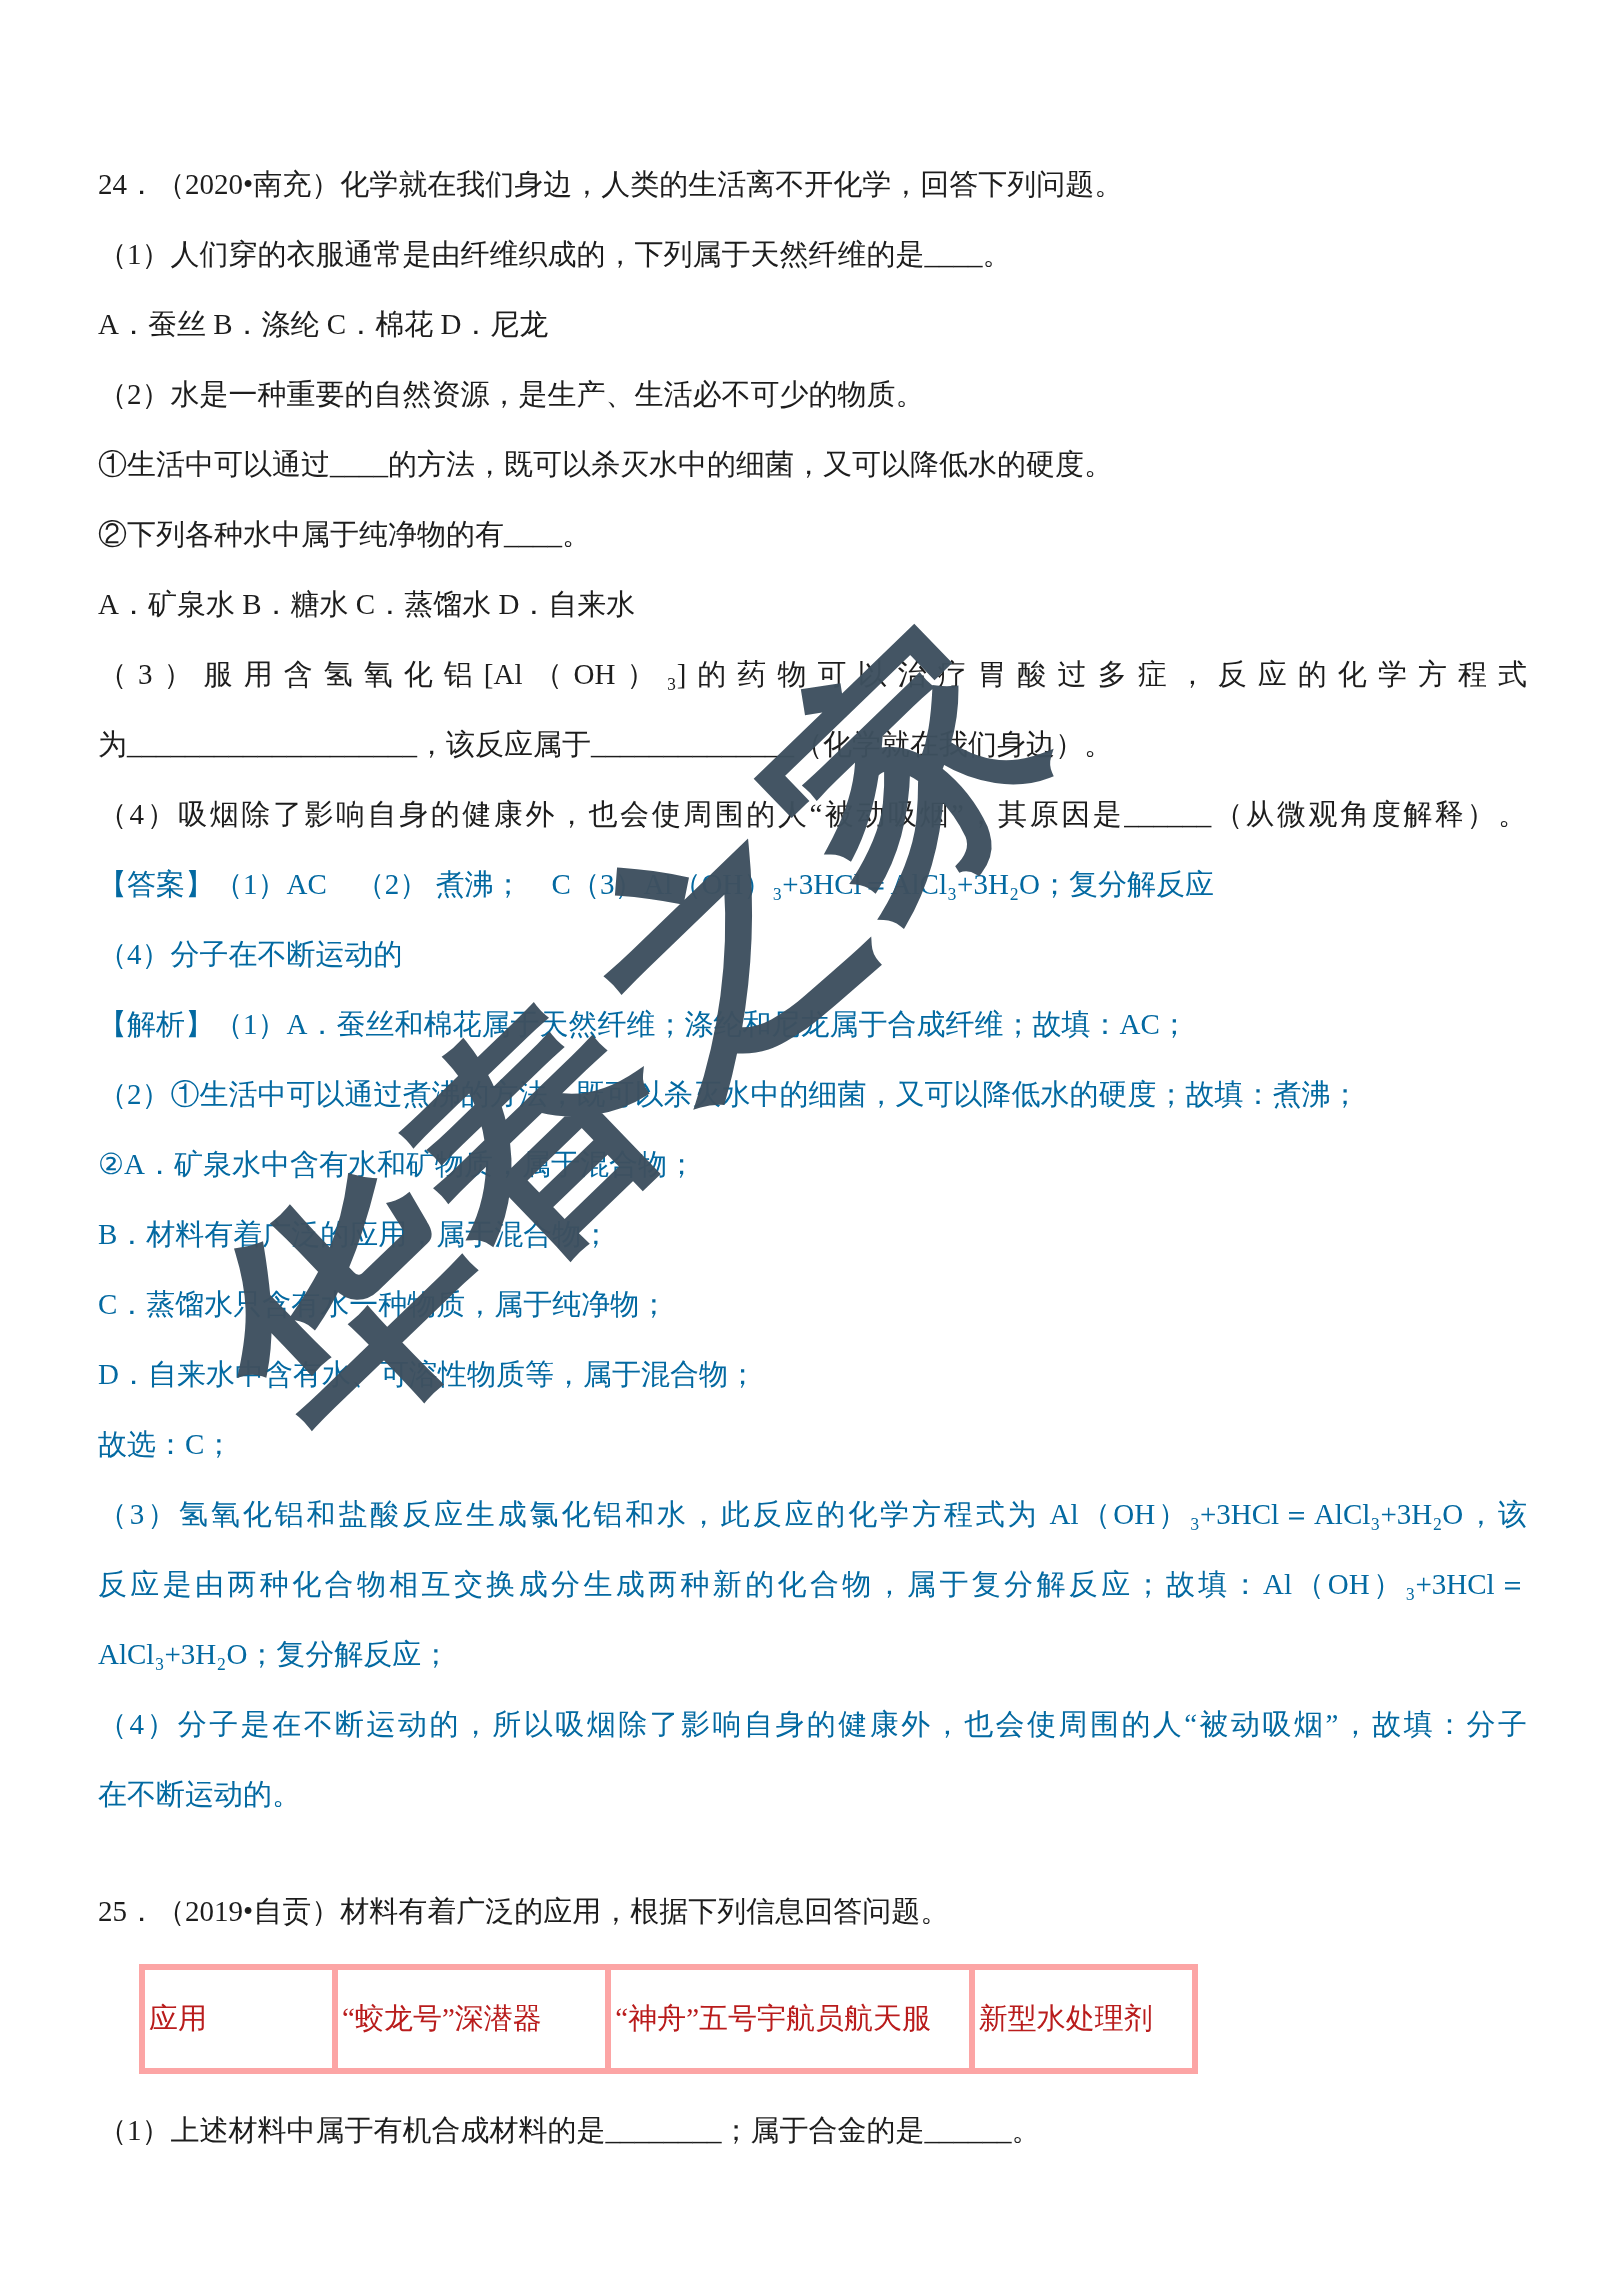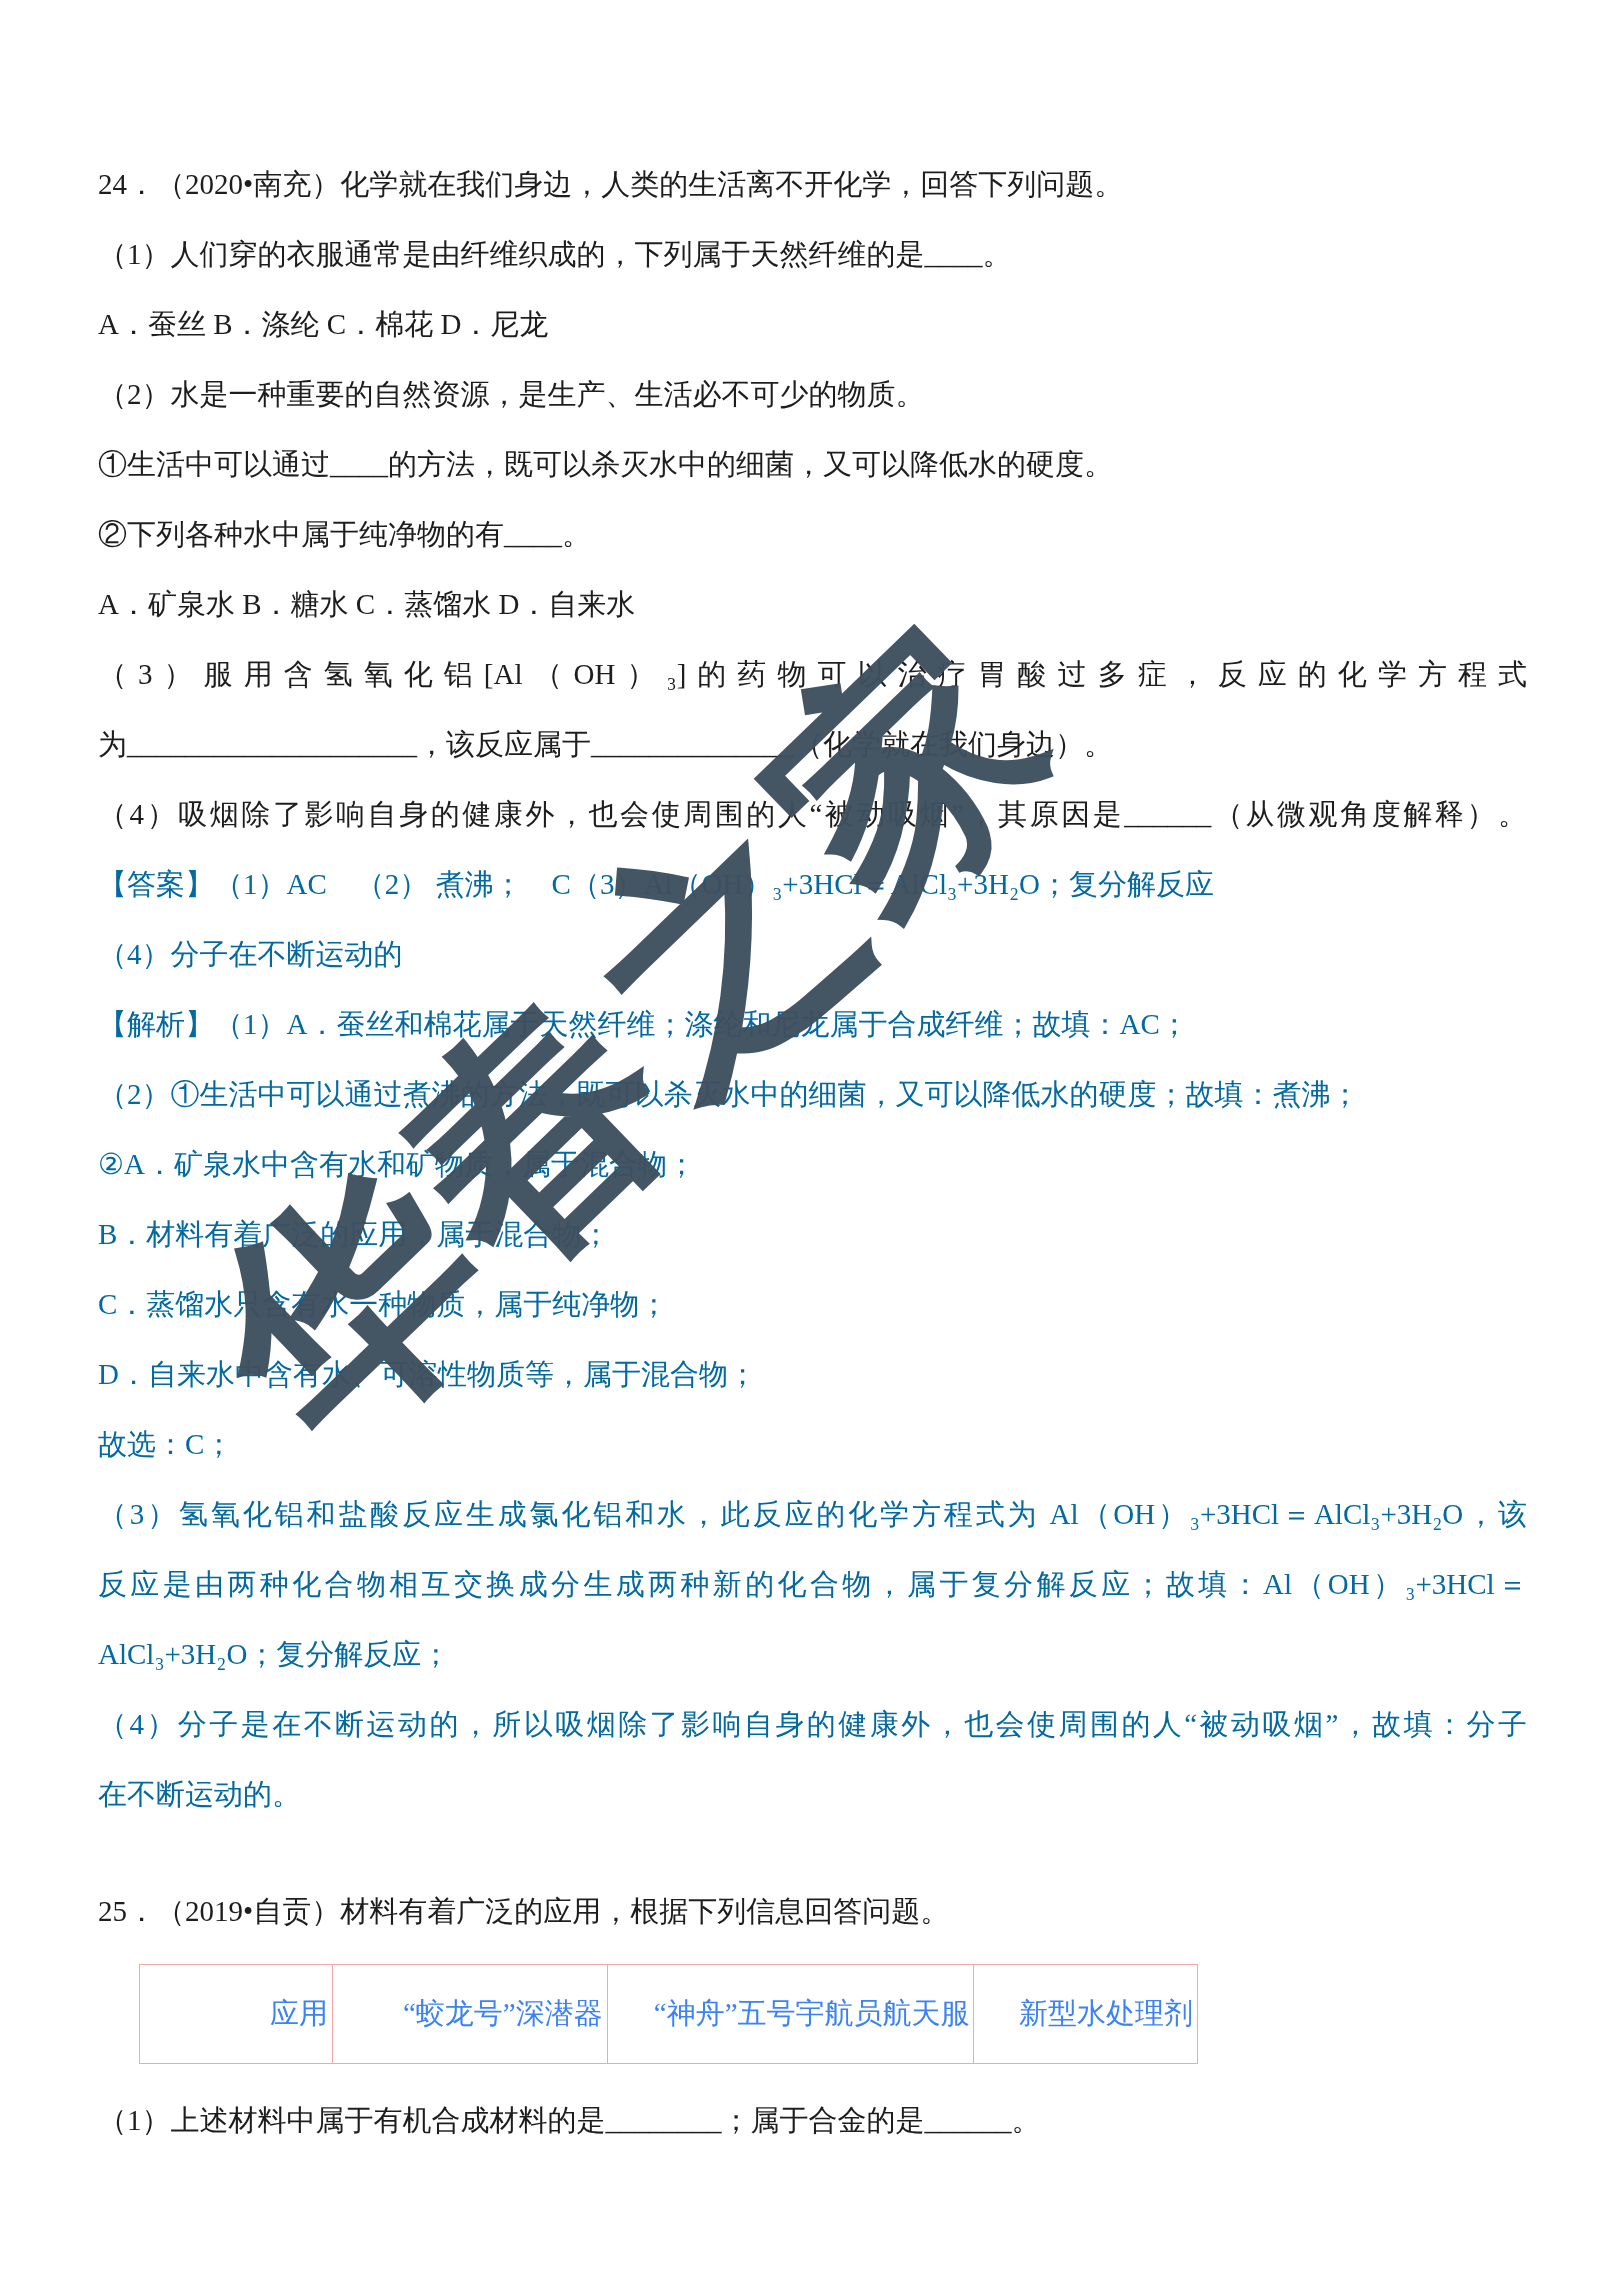--- a/index.html
+++ b/index.html
@@ -28,26 +28,26 @@
   .stretch{ text-align-last:justify; }
   .red{ color:#0369a1; }
   .q25-block{ margin-top:47px; }
   table.materials{
     border-collapse:collapse;
     margin:17.6px 0 21.6px 41px;
     width:1059px;
     table-layout:fixed;
   }
   table.materials td{
-    border:1px solid #fca5a5;
+    border:6px solid #fca5a5;
     height:98px;
-    text-align:right;
+    text-align:left;
     vertical-align:middle;
     font-size:29px;
-    color:#3b82f6;
+    color:#b91c1c;
     padding:0 3.9px;
   }
   .col1{width:18%;} .col2{width:26%;} .col3{width:35%;} .col4{width:21%;}
   .watermark{
     position:absolute;
     left:113px; top:774px;
     width:1039px; height:529px;
     display:flex; align-items:center; justify-content:center;
     transform:rotate(-44deg);
     font-size:250px;

